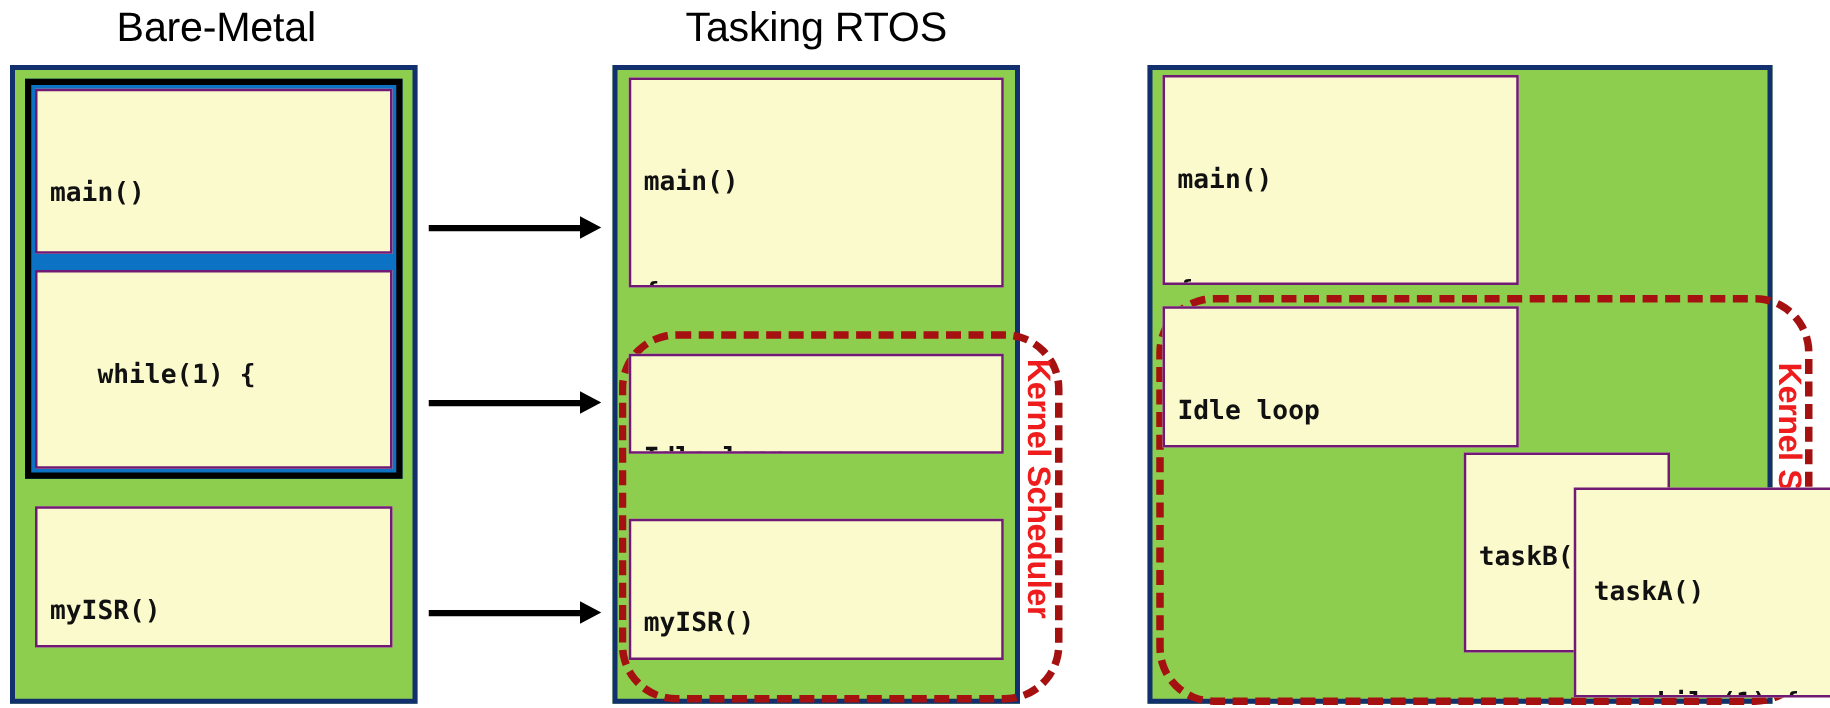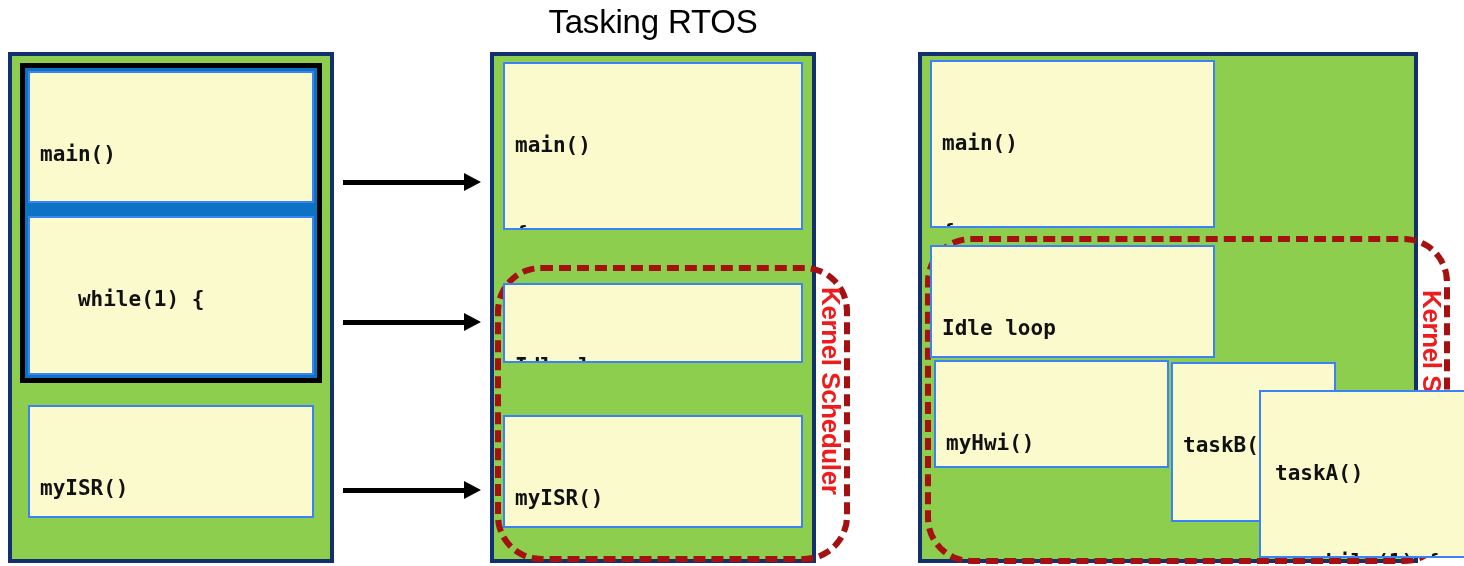--- a/index.html
+++ b/index.html
@@ -36,21 +36,21 @@
     position:absolute;
     background:#0B72C4;
     border:5px solid #000000;
     box-sizing:border-box;
   }
 
   
   .code{
     position:absolute;
     background:#FBFACD;
-    border:2px solid #3b82f6;
+    border:2px solid #701a75;
     box-sizing:border-box;
     font-family:"DejaVu Sans Mono","Liberation Mono",monospace;
     font-size:21px;
     font-weight:700;
     color:#111111;
     line-height:1.42;
     padding:7px 0 0 10px;
     white-space:pre;
     overflow:hidden;
   }
@@ -87,20 +87,21 @@
     border-top:9px solid transparent;
     border-bottom:9px solid transparent;
     border-left:17px solid #000000;
   }
 </style>
 </head>
 <body>
 
 <div class="stage">
 
+  <div class="panel-title" style="left:8px;top:3px;width:330px;">Bare-Metal</div>
 
   <div class="frame" style="left:8px;top:52px;width:326px;height:511px;">
   </div>
 
   <div class="blueframe" style="left:20px;top:63px;width:302px;height:320px;">
   </div>
 
   <div class="code" style="left:28px;top:71px;width:286px;height:132px;">
     <span class="ln">main()</span>
     
@@ -176,25 +177,20 @@
 
   <div class="kernel-region" style="left:925px;top:236px;width:525px;height:328px;"></div>
   <div class="kernel-label" style="left:1447px;top:290px;">Kernel Scheduler</div>
 
   <div class="code" style="left:930px;top:245px;width:285px;height:113px;">
     <span class="ln">Idle loop</span>
     
     
   </div>
 
-  <div class="code" style="left:934px;top:360px;width:235px;height:108px;">
-    <span class="ln">myHwi()</span>
-    
-    
-  </div>
 
   <div class="code" style="left:1171px;top:362px;width:165px;height:160px;">
     <span class="ln">taskB()</span>
   </div>
 
   <div class="code" style="left:1259px;top:390px;width:224px;height:168px;padding-left:14px;">
     <span class="ln">taskA()</span>
     <span class="ln">   while(1) {</span>
     
     

